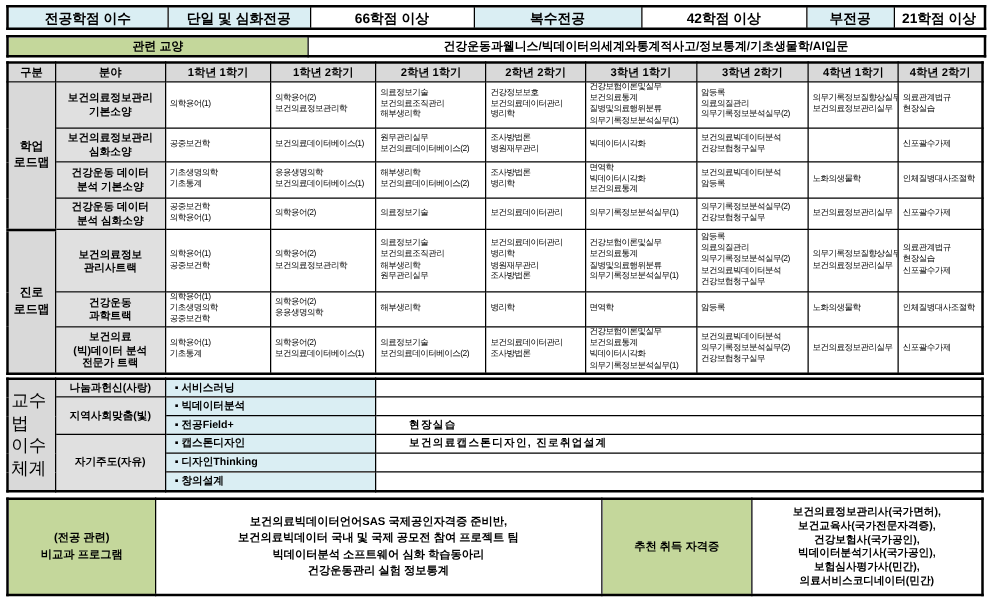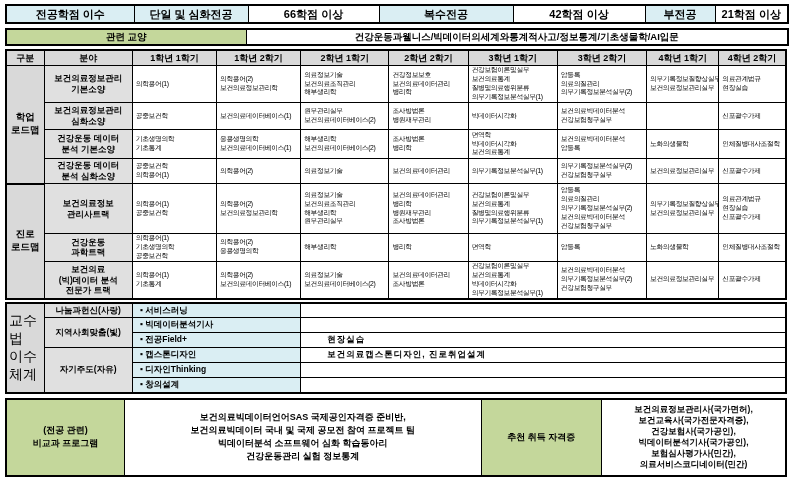--- a/index.html
+++ b/index.html
@@ -279,21 +279,21 @@
         <tr>
           <td class="teach-label" rowspan="6">교수법
 이수
 체계</td>
           <td class="cat-cell" rowspan="1">나눔과헌신(사랑)</td>
           <td class="method-cell">▪ 서비스러닝</td>
           <td class="teach-content"></td>
         </tr>
         <tr>
           <td class="cat-cell" rowspan="2">지역사회맞춤(빛)</td>
-          <td class="method-cell">▪ 빅데이터분석기사</td>
+          <td class="method-cell">▪ 빅데이터분석</td>
           <td class="teach-content"></td>
         </tr>
         <tr>
           <td class="method-cell">▪ 전공Field+</td>
           <td class="teach-content">현장실습</td>
         </tr>
         <tr>
           <td class="cat-cell" rowspan="3">자기주도(자유)</td>
           <td class="method-cell">▪ 캡스톤디자인</td>
           <td class="teach-content">보건의료캡스톤디자인, 진로취업설계</td>

